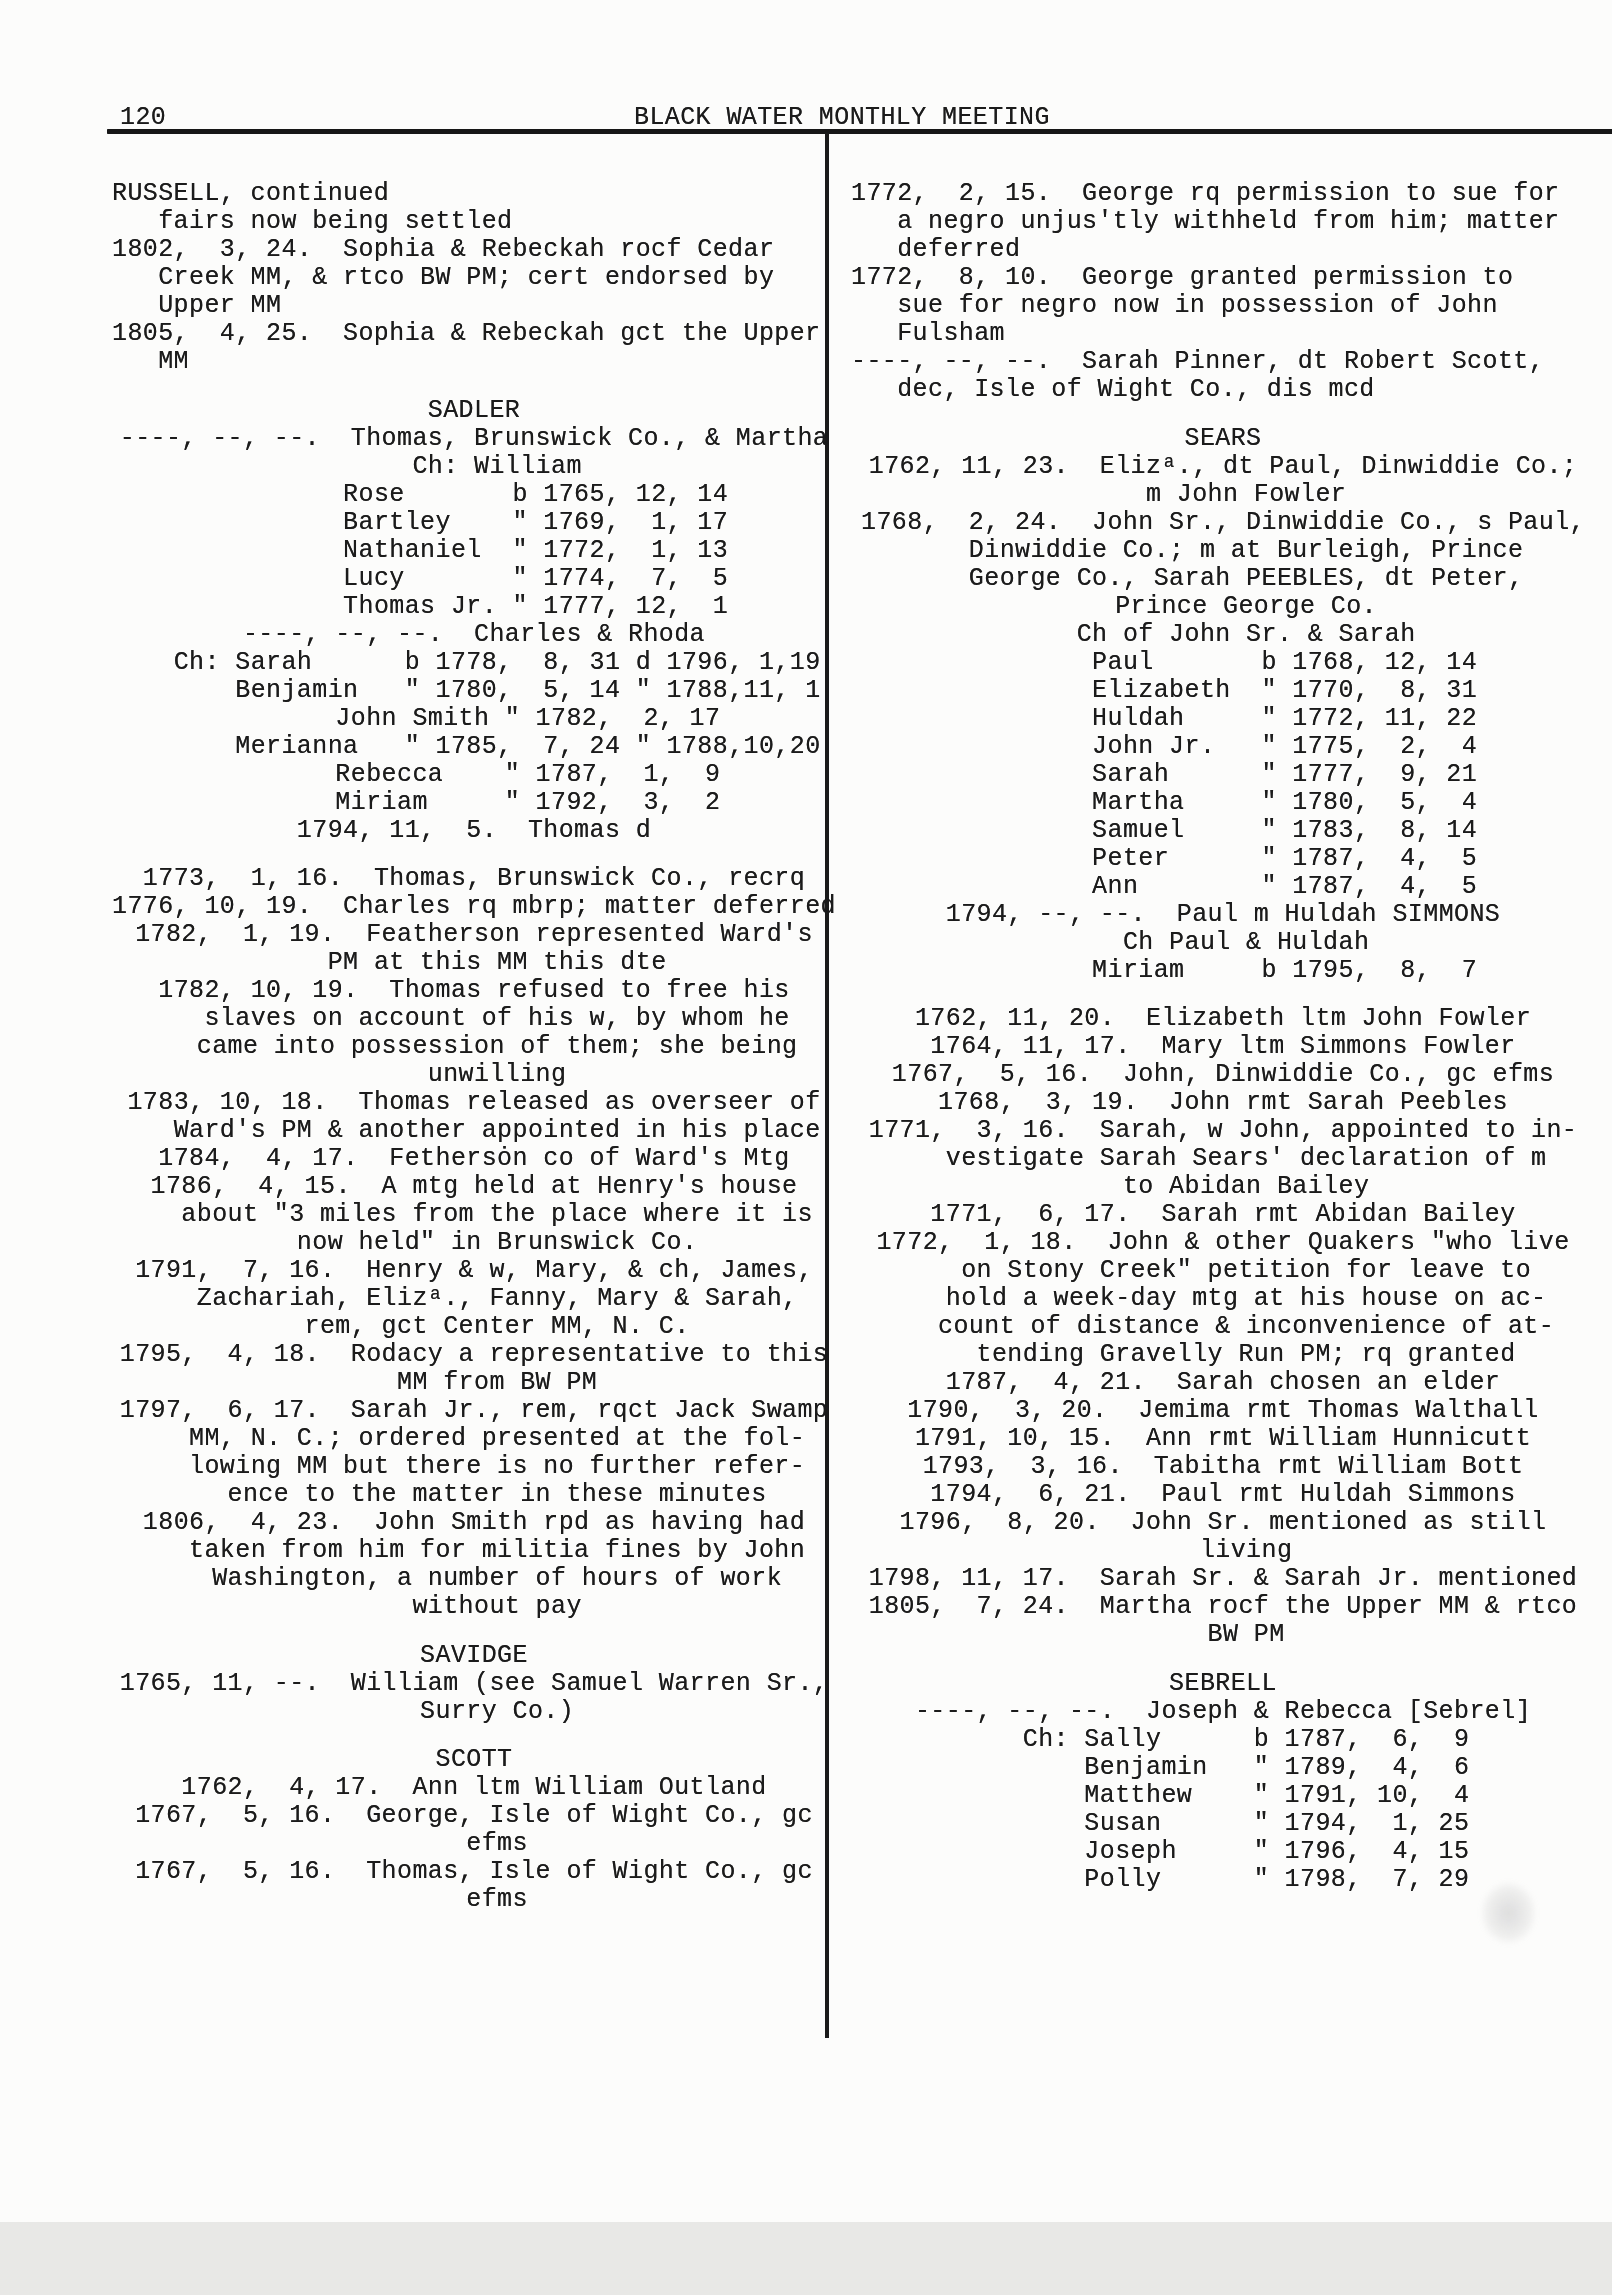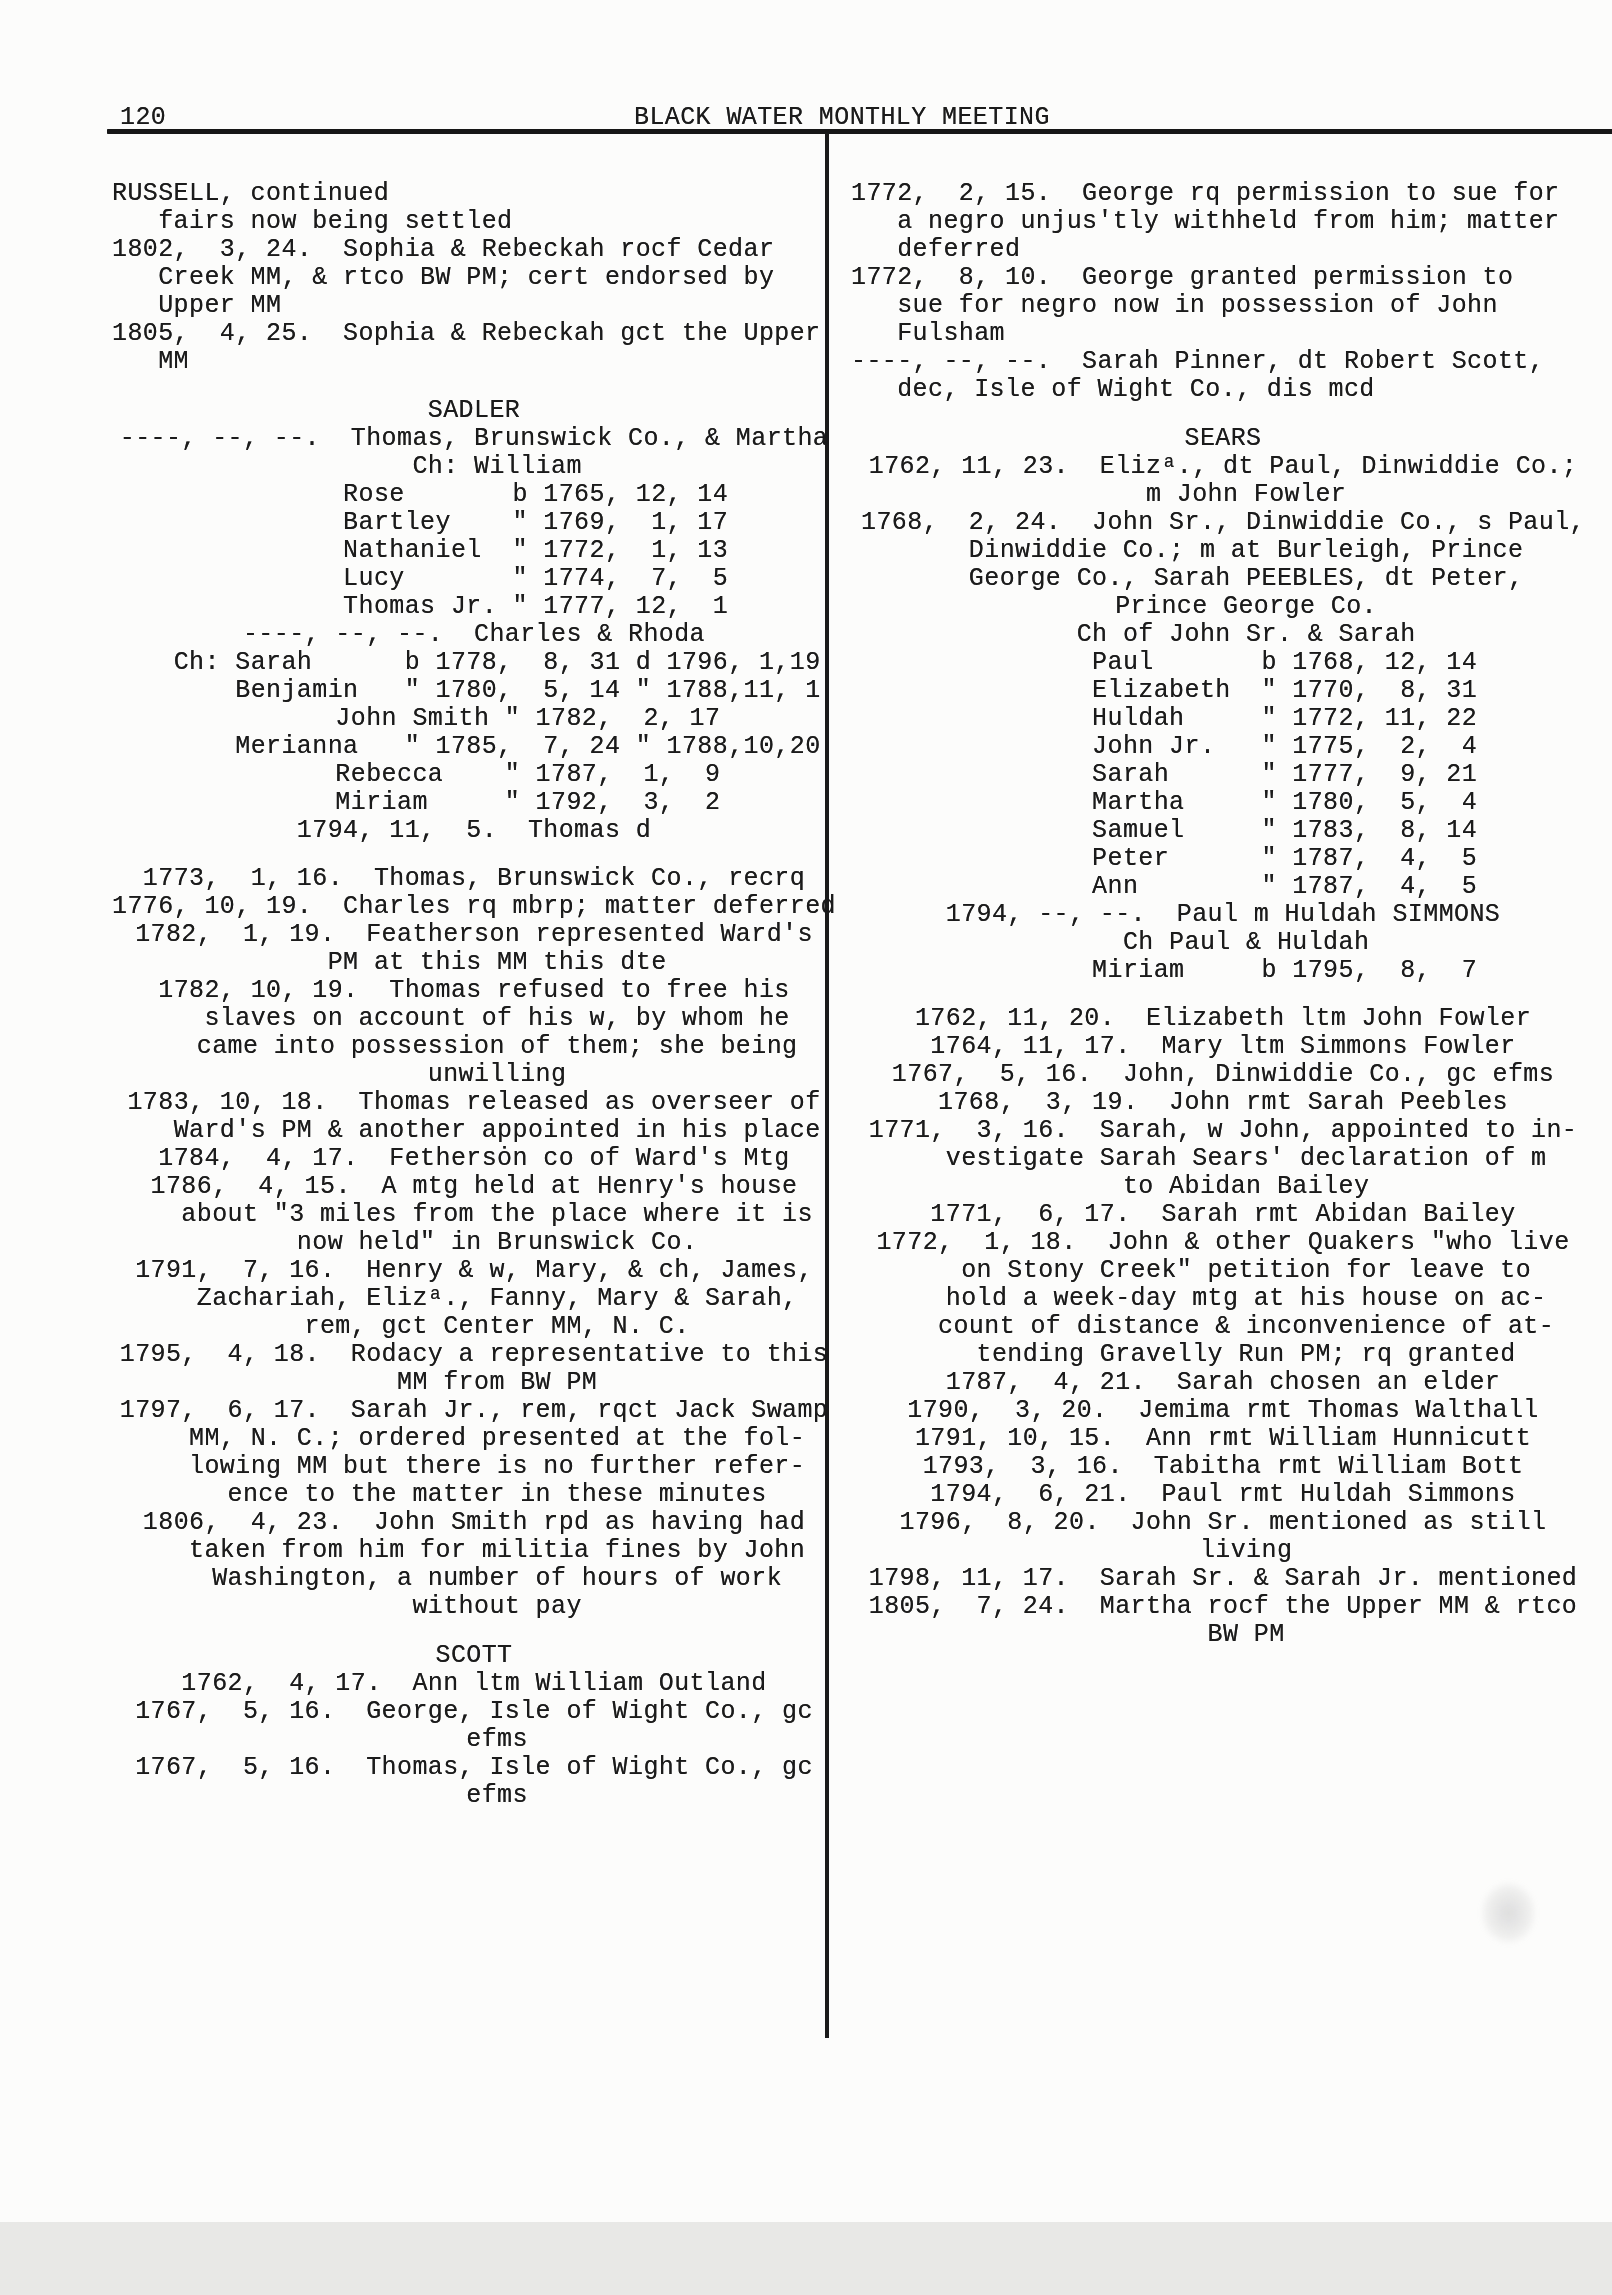--- a/index.html
+++ b/index.html
@@ -98,20 +98,23 @@
 1795,  4, 18.  Rodacy a representative to this
    MM from BW PM
 1797,  6, 17.  Sarah Jr., rem, rqct Jack Swamp
    MM, N. C.; ordered presented at the fol-
    lowing MM but there is no further refer-
    ence to the matter in these minutes
 1806,  4, 23.  John Smith rpd as having had
    taken from him for militia fines by John
    Washington, a number of hours of work
    without pay</pre>
+    <pre class="txt">SAVIDGE
+1765, 11, --.  William (see Samuel Warren Sr.,
+   Surry Co.)</pre>
     <pre class="txt">SCOTT
 1762,  4, 17.  Ann ltm William Outland
 1767,  5, 16.  George, Isle of Wight Co., gc
    efms
 1767,  5, 16.  Thomas, Isle of Wight Co., gc
    efms</pre>
   </div>
 
   <div class="column right">
     <pre class="txt">1772,  2, 15.  George rq permission to sue for
@@ -158,17 +161,25 @@
 1787,  4, 21.  Sarah chosen an elder
 1790,  3, 20.  Jemima rmt Thomas Walthall
 1791, 10, 15.  Ann rmt William Hunnicutt
 1793,  3, 16.  Tabitha rmt William Bott
 1794,  6, 21.  Paul rmt Huldah Simmons
 1796,  8, 20.  John Sr. mentioned as still
    living
 1798, 11, 17.  Sarah Sr. &amp; Sarah Jr. mentioned
 1805,  7, 24.  Martha rocf the Upper MM &amp; rtco
    BW PM</pre>
+    <pre class="txt">SEBRELL
+----, --, --.  Joseph &amp; Rebecca [Sebrel]
+   Ch: Sally      b 1787,  6,  9
+       Benjamin   " 1789,  4,  6
+       Matthew    " 1791, 10,  4
+       Susan      " 1794,  1, 25
+       Joseph     " 1796,  4, 15
+       Polly      " 1798,  7, 29</pre>
   </div>
 
   <div class="smudge"></div>
 </div>
 
 
 </body></html>

